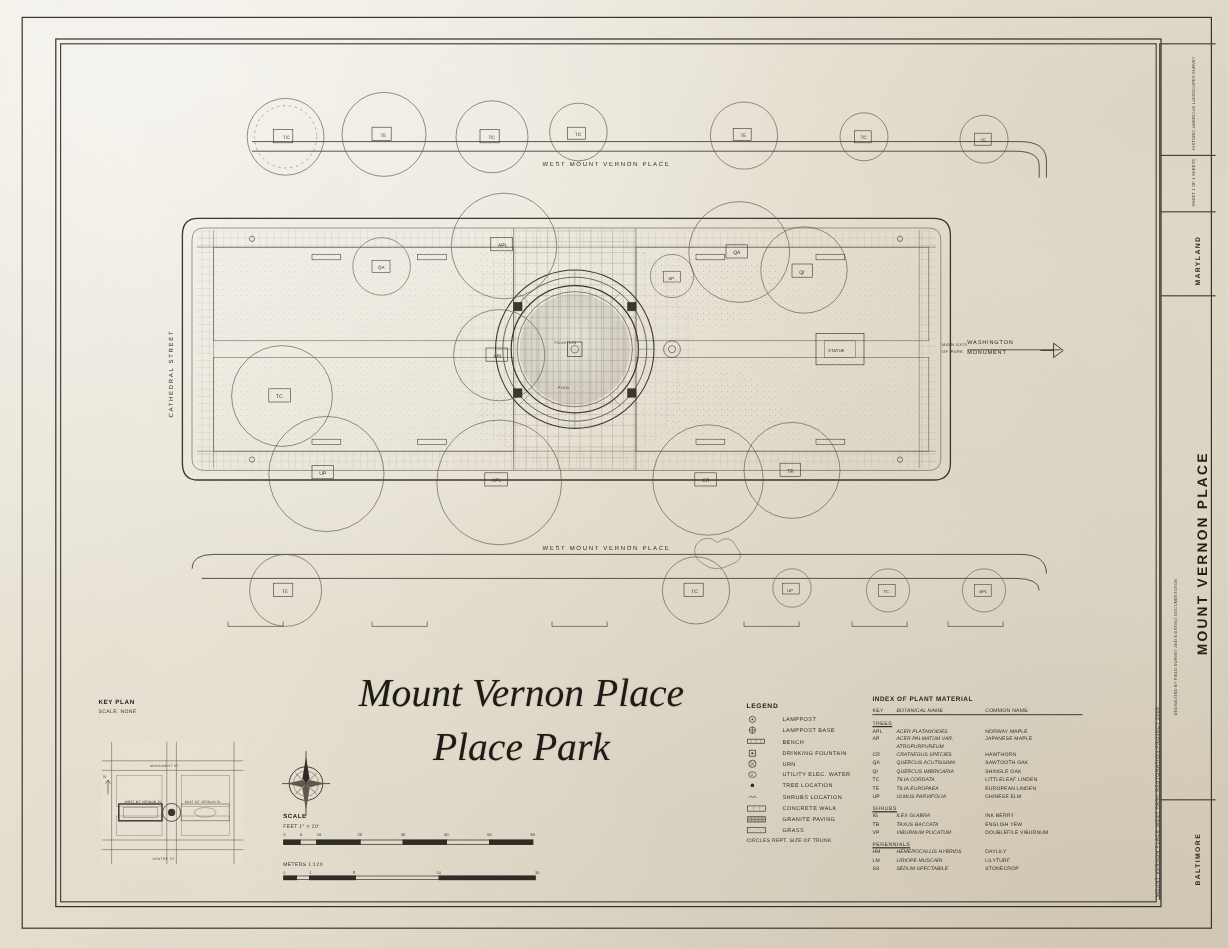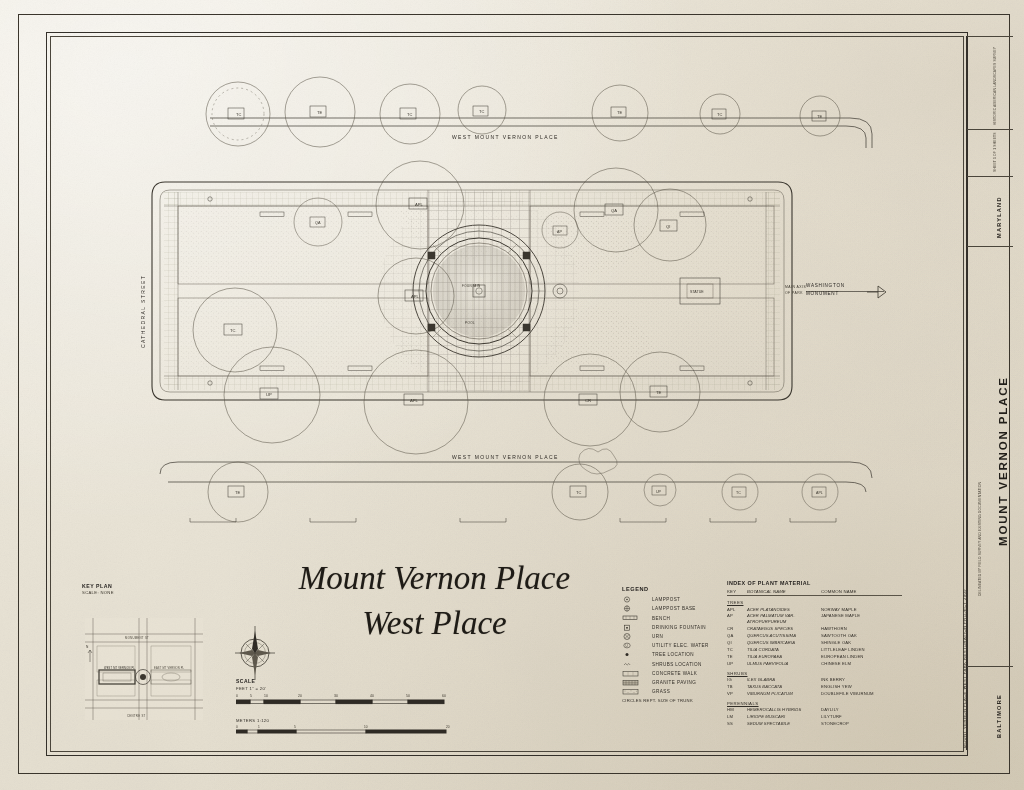--- a/index.html
+++ b/index.html
@@ -435,21 +435,21 @@
   <path d="M1 8 H12 M12 2 L20 8 L12 14 Z" stroke="#3b372f" fill="none" stroke-width="0.8"></path>
 </svg>
 <svg width="78" height="3" style="position:absolute;left:806px;top:290px;">
   <path d="M0 1.5 H78" stroke="#3b372f" stroke-width="0.7"></path>
 </svg>
 
 <div class="plan-lab-sm" style="left:462px;top:284px;font-size:3px;">FOUNTAIN</div>
 <div class="plan-lab-sm" style="left:465px;top:321px;font-size:3px;">POOL</div>
 
 <div class="maintitle t1">Mount Vernon Place</div>
-<div class="maintitle t2">West Place</div>
+<div class="maintitle t2">Place Park</div>
 
 <div id="keyplan">
   <div class="kp-hd">KEY PLAN</div>
   <div class="kp-sub">SCALE: NONE</div>
 </div>
 <svg width="118" height="102" style="position:absolute;left:85px;top:618px;">
   <rect x="0" y="0" width="118" height="102" fill="#ece6d8" opacity=".35"></rect>
   <g class="ink-l" stroke-width="0.45" fill="none">
 
     <path d="M0 16 H118 M0 24 H118 M0 82 H118 M0 90 H118"></path>

